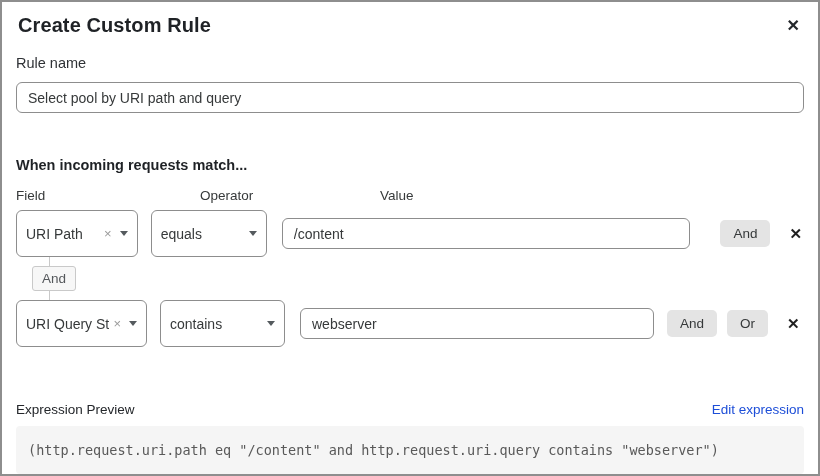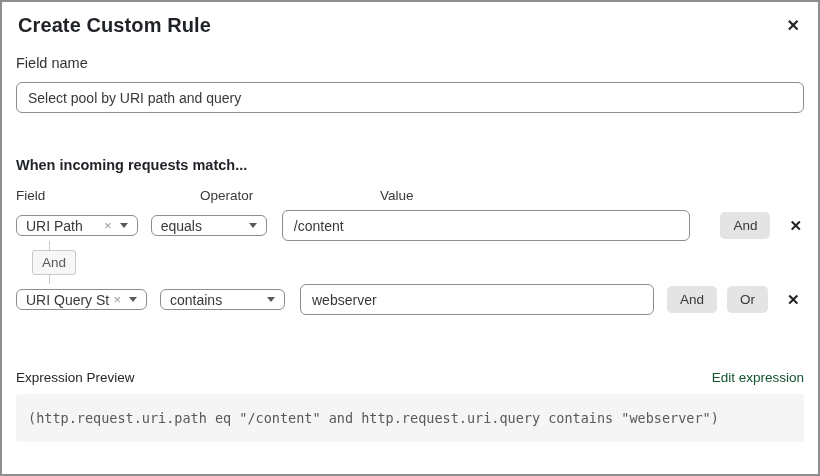--- a/index.html
+++ b/index.html
@@ -34,21 +34,21 @@
 
   
   .match-heading { margin-top: 44px; font-size: 14.5px; font-weight: 700; color: #1f2226; }
   .col-labels { display: flex; margin-top: 15px; font-size: 13.5px; color: #36393a; gap: 40px; }
   .col-field { width: 144px; }
   .col-op { width: 140px; }
   .col-value { flex: 1; }
 
   .match-row { display: flex; align-items: center; margin-top: 7px; }
   .select {
-    height: 21px; border: 1px solid #8d8d8d; border-radius: 6px; background: #fff;
+    height: 47px; border: 1px solid #8d8d8d; border-radius: 6px; background: #fff;
     display: flex; align-items: center; padding: 0 9px; cursor: pointer;
   }
   .select-field { width: 131px; margin-right: 13px; }
   .select-op { width: 125px; margin-right: 15px; }
   .select .lbl { flex: 1; font-size: 14px; white-space: nowrap; overflow: hidden; color: #36393a; }
   .select .clear { color: #9a9a9a; font-size: 13px; margin: 0 8px 0 4px; line-height: 1; }
   .caret {
     width: 0; height: 0; flex: none;
     border-left: 4.5px solid transparent; border-right: 4.5px solid transparent;
     border-top: 5.5px solid #555a5e;
@@ -72,40 +72,40 @@
   .join-badge {
     position: absolute; left: 16px; top: 9px; z-index: 1;
     height: 25px; padding: 0 9px; display: flex; align-items: center;
     background: #f7f7f7; border: 1px solid #c9c9c9; border-radius: 3px;
     font-size: 13.5px; color: #55585c; cursor: default;
   }
 
   
   .expr-header { display: flex; justify-content: space-between; align-items: flex-start; margin-top: 55px; }
   .expr-label { font-size: 13.5px; color: #24272b; }
-  .expr-link { font-size: 13.5px; color: #14532d; text-decoration: none; cursor: pointer; }
+  .expr-link { font-size: 13.5px; color: #1d4ed8; text-decoration: none; cursor: pointer; }
   .code-block {
     margin-top: 9px; height: 48px; background: #f5f5f5; border-radius: 4px;
     display: flex; align-items: center; padding: 0 12px;
     font-family: "DejaVu Sans Mono", "Liberation Mono", monospace;
     font-size: 13.5px; color: #595959; white-space: nowrap; overflow: hidden;
   }
 </style>
 </head>
 <body>
 
 <div class="dialog">
   <div class="content">
 
     <div class="dlg-header">
       <div class="dlg-title">Create Custom Rule</div>
       <button class="close-btn"><span>✕</span></button>
     </div>
 
-    <div class="rule-label">Field name</div>
+    <div class="rule-label">Rule name</div>
     <input class="tinput name-input" type="text" value="Select pool by URI path and query" style="">
 
     <div class="match-heading">When incoming requests match...</div>
 
     <div class="col-labels">
       <div class="col-field">Field</div>
       <div class="col-op">Operator</div>
       <div class="col-value">Value</div>
     </div>
 

